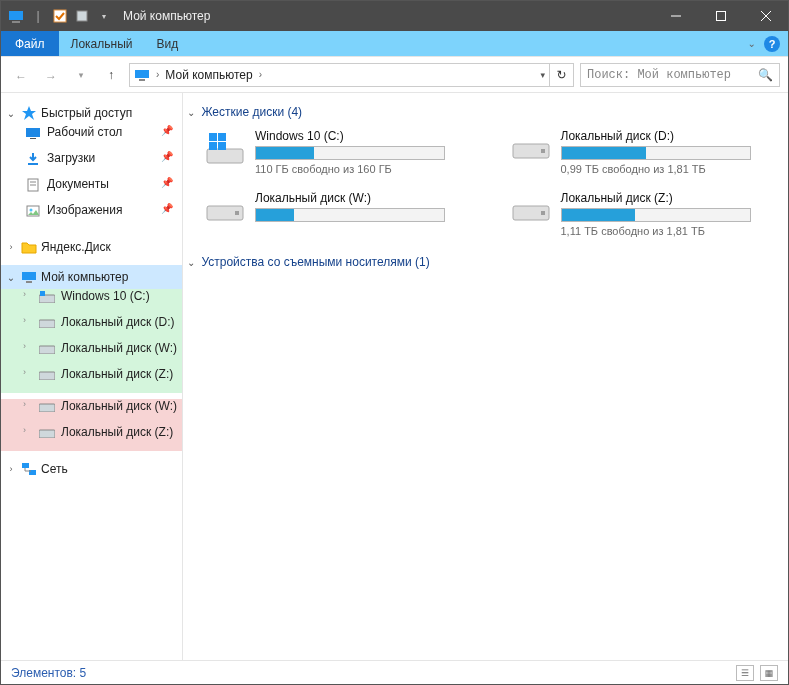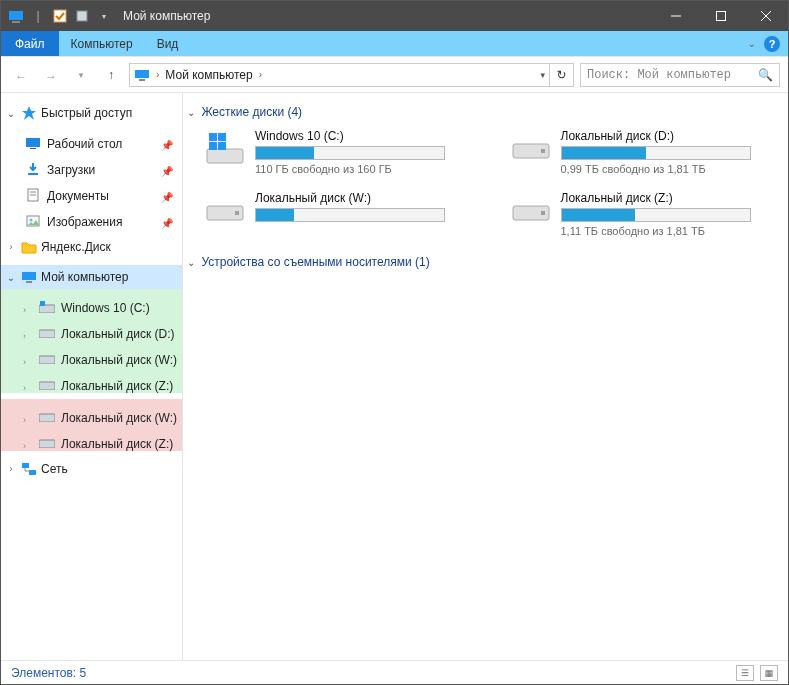--- a/index.html
+++ b/index.html
@@ -33,21 +33,21 @@
 .refresh { width: 24px; height: 24px; border: 1px solid #ccc; border-left: none; display: flex; align-items: center; justify-content: center; color: #333; margin-left:-6px;}
 .searchbox { width: 200px; height: 24px; border: 1px solid #ccc; display: flex; align-items: center; padding: 0 6px; color: #888; background: #fff; }
 .searchbox .ph { flex: 1; font-family: Liberation Mono, monospace; }
 .searchbox .mag { color: #555; }
 
 
 .body { flex: 1; display: flex; min-height: 0; }
 .tree { width: 182px; border-right: 1px solid #e5e5e5; padding-top: 8px; overflow: hidden; }
 .troot { display: flex; align-items: center; height: 24px; padding-left: 4px; gap: 4px; }
 .troot .chev { width: 12px; color: #555; font-size: 10px; text-align: center; }
-.titem { display: flex; align-items: flex-end; height: 26px; padding-left: 24px; gap: 6px; }
+.titem { display: flex; align-items: flex-start; height: 26px; padding-left: 24px; gap: 6px; }
 .titem.deep { padding-left: 22px; }
 .titem .chev2 { width: 10px; color: #888; font-size: 9px; }
 .titem .pin { margin-left: auto; margin-right: 8px; color: #888; font-size: 10px; }
 .tlabel { color: #222; white-space: nowrap; }
 .hl-sel { background: #cde8ff; }
 .hl-green { background: #d4f5dc; }
 .hl-pink { background: #f7d4d4; }
 .grp { margin-bottom: 6px; }
 .ico { width: 16px; height: 16px; display: inline-flex; align-items: center; justify-content: center; flex-shrink: 0; }
 
@@ -118,21 +118,21 @@
           <svg width="10" height="10">
             <line x1="0" y1="0" x2="10" y2="10" stroke="#fff"></line>
             <line x1="10" y1="0" x2="0" y2="10" stroke="#fff"></line>
           </svg>
         </div>
     </div>
   </div>
 
   <div class="menubar">
     <div class="file">Файл</div>
-    <div class="mitem">Компьютер</div>
+    <div class="mitem">Локальный</div>
     <div class="mitem">Вид</div>
     <div class="right">
       <span style="font-size:10px;">⌄</span>
       <span class="helpcircle">?</span>
     </div>
   </div>
 
   <div class="addrrow">
     <div class="navbtn">←</div>
     <div class="navbtn">→</div>

